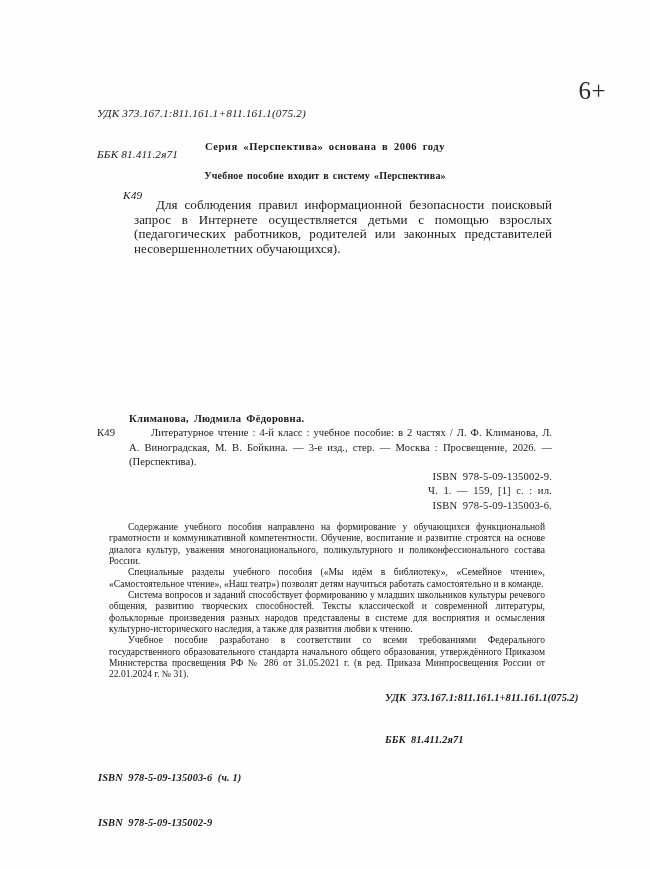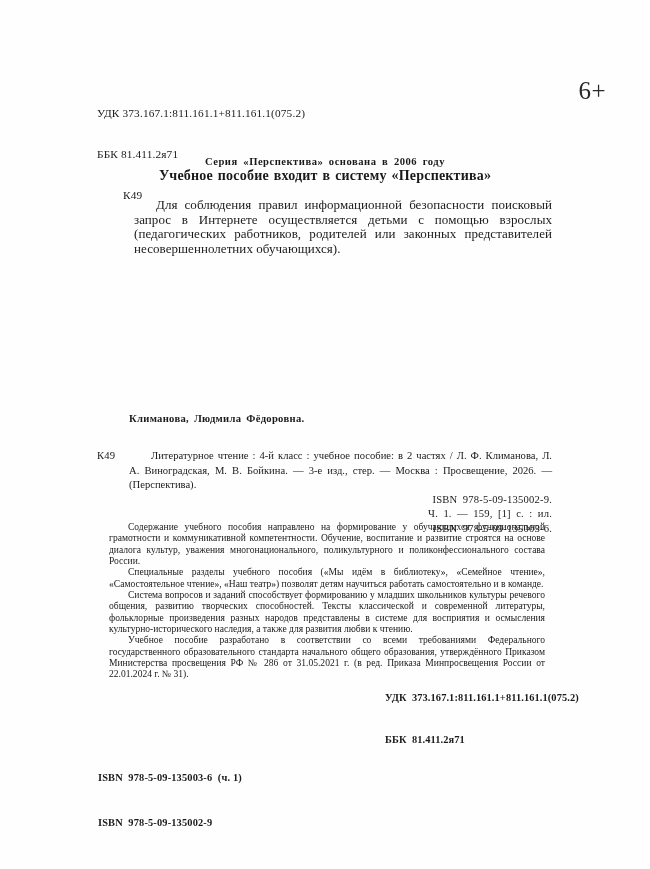--- a/index.html
+++ b/index.html
@@ -24,52 +24,52 @@
   
   .udk-block {
     position: absolute;
     left: 97px;
     top: 80px;
     font-size: 11.3px;
     line-height: 13.6px;
     letter-spacing: 0.15px;
     white-space: pre;
   }
-  .udk-line { display: block; }
+  .udk-line { display: block; font-style: italic; }
   .udk-line.indent { padding-left: 26px; }
 
   .age-rating {
     position: absolute;
     right: 44px;
     top: 78px;
     font-size: 25px;
     line-height: 1;
     letter-spacing: 0.5px;
     color: #2a2a2a;
   }
 
   
   .series-note {
     position: absolute;
     left: 0;
     right: 0;
-    top: 156px;
+    top: 141px;
     text-align: center;
     font-size: 10.6px;
     font-weight: bold;
     letter-spacing: 0.5px;
     word-spacing: 2.5px;
   }
   .system-note {
     position: absolute;
     left: 0;
     right: 0;
     top: 168px;
     text-align: center;
-    font-size: 14px;
+    font-size: 10px;
     font-weight: bold;
     line-height: 16.5px;
     letter-spacing: 0.2px;
   }
   .system-note .l1 { display: block; word-spacing: 1.2px; }
   .system-note .l2 { display: block; }
 
   
   .safety {
     position: absolute;
@@ -107,21 +107,20 @@
     position: absolute;
     left: 0;
     top: 0;
     font-size: 10.6px;
     letter-spacing: 0.2px;
   }
   .biblio .desc {
     text-align: justify;
     text-indent: 22px;
     word-spacing: 0.6px;
-    margin-top: 23px;
   }
   .biblio .isbn-line,
   .biblio .part-line {
     padding-left: 48px;
     line-height: 14.5px;
     letter-spacing: 0.2px;
     word-spacing: 2.5px;
     white-space: pre;
     text-align: right;
   }

